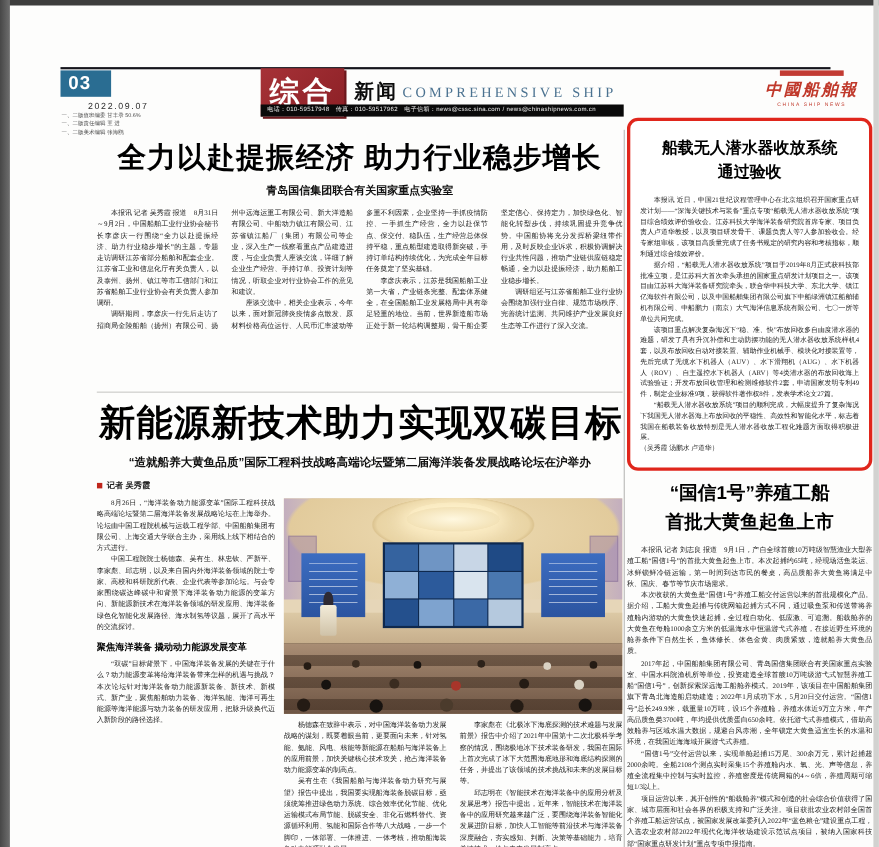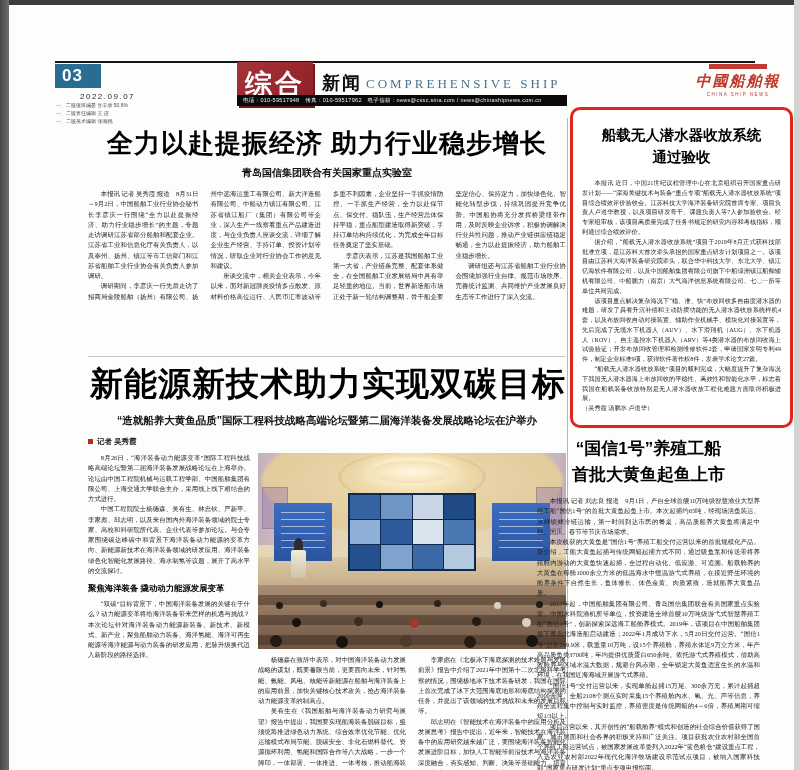--- a/index.html
+++ b/index.html
@@ -96,21 +96,21 @@
     background:repeating-linear-gradient(180deg,rgba(59,42,30,0) 0 10px,rgba(59,42,30,.5) 10px 20px),
                linear-gradient(#a98d74,#6e5544);}
   .head{position:absolute;border-radius:50%;}
 
   
   .red-box{position:absolute;left:570px;top:107px;width:223px;height:321px;box-sizing:border-box;
     border:3px solid #e0261c;border-radius:10px;background:#fff;padding:14px 9px 4px;overflow:hidden;}
   .red-box h2{margin:0;text-align:center;font:bold 14.5px/1.55 "Liberation Sans",sans-serif;color:#000;}
   .red-box .bodytext{margin-top:9px;font-size:6.2px;line-height:1.58;color:#222;}
 
-  .art-fish{position:absolute;left:537px;top:436px;width:223px;height:334px;overflow:hidden;}
+  .art-fish{position:absolute;left:570px;top:436px;width:223px;height:334px;overflow:hidden;}
   .art-fish h2{margin:0;text-align:center;font:bold 17px/1.5 "Liberation Sans",sans-serif;color:#000;}
   .art-fish .bodytext{margin-top:9px;font-size:6.4px;line-height:1.6;color:#222;}
 </style>
 </head>
 <body>
 
 <div class="edge-top"></div>
 <div class="edge-left"></div>
 <div class="edge-right"></div>
 

